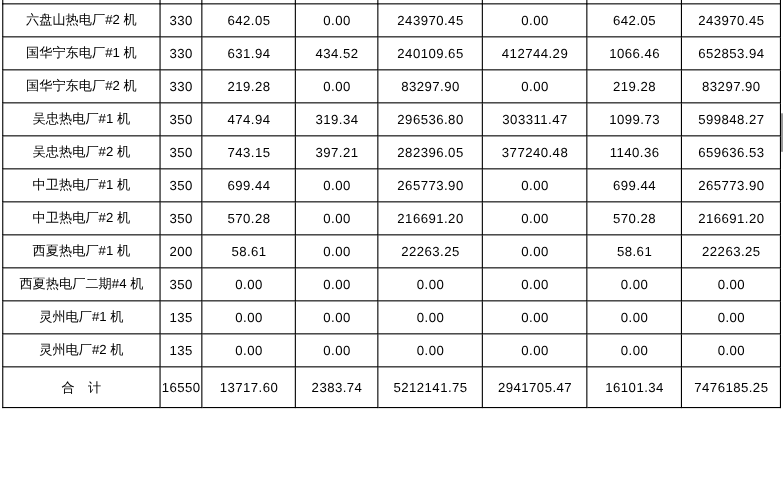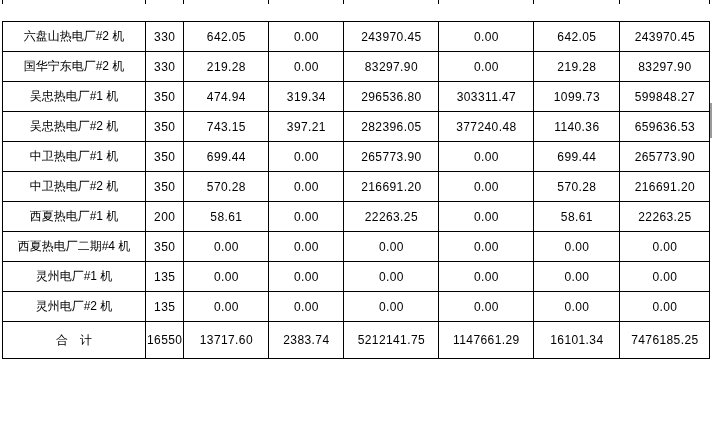--- a/index.html
+++ b/index.html
@@ -21,21 +21,21 @@
   .stub {
     position: absolute;
     top: 0;
     width: 1px;
     height: 4px;
     background: var(--border-color);
   }
   table.data-table {
     position: absolute;
     left: 2px;
-    top: 21px;
+    top: 3px;
     border-collapse: collapse;
     table-layout: fixed;
   }
   table.data-table td {
     border: 1px solid var(--border-color);
     text-align: center;
     vertical-align: middle;
     font-size: 12px;
     color: var(--text-color);
     padding: 0 1px;
@@ -85,20 +85,30 @@
         <td class="cell-name">六盘山热电厂#2 机</td>
         <td class="cell-capacity">330</td>
         <td class="cell-value">642.05</td>
         <td class="cell-value">0.00</td>
         <td class="cell-value">243970.45</td>
         <td class="cell-value">0.00</td>
         <td class="cell-value">642.05</td>
         <td class="cell-value">243970.45</td>
       </tr>
       <tr class="data-row">
+        <td class="cell-name">国华宁东电厂#1 机</td>
+        <td class="cell-capacity">330</td>
+        <td class="cell-value">631.94</td>
+        <td class="cell-value">434.52</td>
+        <td class="cell-value">240109.65</td>
+        <td class="cell-value">412744.29</td>
+        <td class="cell-value">1066.46</td>
+        <td class="cell-value">652853.94</td>
+      </tr>
+      <tr class="data-row">
         <td class="cell-name">国华宁东电厂#2 机</td>
         <td class="cell-capacity">330</td>
         <td class="cell-value">219.28</td>
         <td class="cell-value">0.00</td>
         <td class="cell-value">83297.90</td>
         <td class="cell-value">0.00</td>
         <td class="cell-value">219.28</td>
         <td class="cell-value">83297.90</td>
       </tr>
       <tr class="data-row">
@@ -180,20 +190,20 @@
         <td class="cell-value">0.00</td>
         <td class="cell-value">0.00</td>
         <td class="cell-value">0.00</td>
       </tr>
       <tr class="total-row">
         <td class="cell-name">合　计</td>
         <td class="cell-capacity">16550</td>
         <td class="cell-value">13717.60</td>
         <td class="cell-value">2383.74</td>
         <td class="cell-value">5212141.75</td>
-        <td class="cell-value">1147661.29</td>
+        <td class="cell-value">2941705.47</td>
         <td class="cell-value">16101.34</td>
         <td class="cell-value">7476185.25</td>
       </tr>
     </tbody>
 </table>
 
 <div class="scroll-frag"></div>
 
 </body></html>

